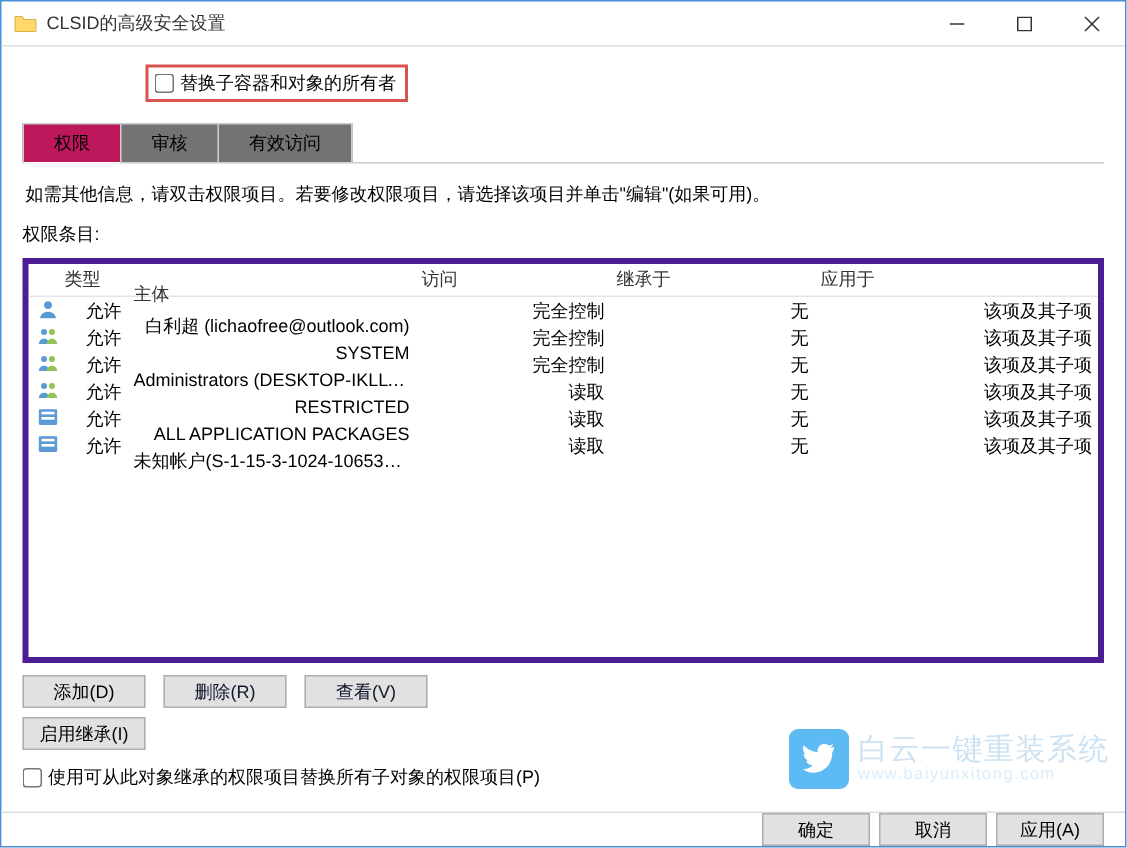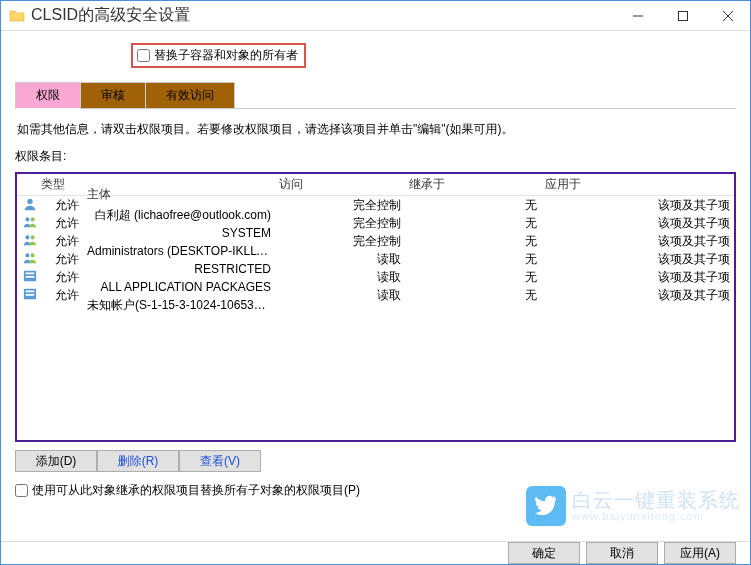--- a/index.html
+++ b/index.html
@@ -1,51 +1,51 @@
 <!DOCTYPE html>
 <html><head>
 <meta charset="utf-8">
 <style>
   * { box-sizing: border-box; }
   body { margin: 0; padding: 0; font-family: "Microsoft YaHei", "Segoe UI", Tahoma, sans-serif; font-size: 12px; background: #fff; width: 751px; height: 565px; overflow: hidden; border: 1px solid #4a90d9; position: relative; }
   .titlebar { height: 30px; display: flex; align-items: center; padding-left: 8px; border-bottom: 1px solid #ddd; }
   .folder-icon { width: 16px; height: 16px; margin-right: 6px; display: inline-block; }
-  .title-text { flex: 1; font-size: 16px; color: #333; }
+  .title-text { flex: 1; font-size: 12px; color: #333; }
   .win-controls { display: flex; height: 100%; }
   .win-btn { width: 45px; height: 29px; display: flex; align-items: center; justify-content: center; color: #333; }
   .win-btn svg { width: 10px; height: 10px; }
   .content { padding: 12px 14px 10px 14px; }
   .owner-row { display: flex; align-items: center; margin-bottom: 8px; }
   .owner-label { width: 58px; }
   .owner-value { margin-right: 8px; }
   .link { color: #0066cc; cursor: pointer; }
-  .replace-row { margin-left: 116px; margin-bottom: 14px; border: 2px solid #d9534f; padding: 2px 6px 2px 2px; display: inline-flex; align-items: center; }
+  .replace-row { margin-left: 82px; margin-bottom: 14px; border: 2px solid #d9534f; padding: 2px 6px 2px 2px; display: inline-flex; align-items: center; }
   .replace-row input { margin: 0 4px 0 2px; }
   .tabs { display: flex; border-bottom: 1px solid #ccc; }
-  .tab { padding: 4px 20px; border: 1px solid #ccc; border-bottom: none; background: #a16207; margin-right: -1px; position: relative; }
-  .tab.active { background: #f9a8d4; z-index: 1; }
+  .tab { padding: 4px 20px; border: 1px solid #ccc; border-bottom: none; background: #737373; margin-right: -1px; position: relative; }
+  .tab.active { background: #be185d; z-index: 1; }
   .tab.active::after { content: ""; position: absolute; left: 0; right: 0; bottom: -1px; height: 1px; background: #fff; }
   .info-text { margin: 12px 2px 10px 2px; }
   .section-label { margin-bottom: 7px; }
-  .perm-box { border: 2px solid #4c1d95; height: 270px; overflow: hidden; }
+  .perm-box { border: 4px solid #4c1d95; height: 270px; overflow: hidden; }
   .perm-header { display: flex; height: 22px; align-items: center; border-bottom: 1px solid #e5e5e5; }
   .perm-header .col { padding: 0 4px; font-weight: normal; color: #333; }
   .col-icon { width: 20px; padding-left: 6px !important; }
   .col-type { width: 46px; }
   .col-principal { width: 192px; margin-top: 20px; }
   .col-access { width: 130px; }
   .col-inherit { width: 136px; }
   .col-applies { flex: 1; }
   .perm-body { }
   .perm-row { display: flex; height: 18px; align-items: center; text-align: right; }
   .perm-row .col { padding: 0 4px; white-space: nowrap; overflow: hidden; text-overflow: ellipsis; }
   .user-icon { width: 14px; height: 14px; display: inline-block; }
-  .btn-row { display: flex; gap: 0; margin-top: 8px; }
+  .btn-row { display: flex; gap: 12px; margin-top: 8px; }
   .btn { min-width: 82px; height: 22px; border: 1px solid #adadad; background: #e1e1e1; display: inline-flex; align-items: center; justify-content: center; padding: 0 10px; cursor: default; }
-  .btn.disabled { color: #1d4ed8; }
+  .btn.disabled { color: #0f172a; }
   .inherit-row { margin-top: 6px; }
   .chk-row { margin-top: 10px; display: flex; align-items: center; }
   .chk-row input { margin: 0 4px 0 0; }
   .footer { position: absolute; left: 0; right: 0; bottom: 0; border-top: 1px solid #ddd; padding: 0 14px; display: flex; justify-content: flex-end; gap: 6px; background: #fff; }
   .footer .btn { min-width: 72px; }
   .watermark { position: absolute; right: 10px; bottom: 38px; display: flex; align-items: center; opacity: 0.75; pointer-events: none; }
   .watermark .wm-icon { width: 40px; height: 40px; background: #29a3ef; border-radius: 6px; display: flex; align-items: center; justify-content: center; margin-right: 6px; }
   .watermark .wm-text { color: #bcd9ef; font-size: 20px; line-height: 20px; letter-spacing: 1px; }
   .watermark .wm-sub { color: #cde6f6; font-size: 11px; letter-spacing: 1px; }
 </style>
@@ -182,20 +182,23 @@
         </div>
       </div>
   </div>
 
   <div class="btn-row">
     <div class="btn">添加(D)</div>
     <div class="btn disabled">删除(R)</div>
     <div class="btn disabled">查看(V)</div>
   </div>
 
+  <div class="inherit-row">
+    <div class="btn">启用继承(I)</div>
+  </div>
 
   <div class="chk-row">
     <input type="checkbox" style="">
     <span>使用可从此对象继承的权限项目替换所有子对象的权限项目(P)</span>
   </div>
 
 </div>
 
 <div class="watermark">
   <div class="wm-icon">

